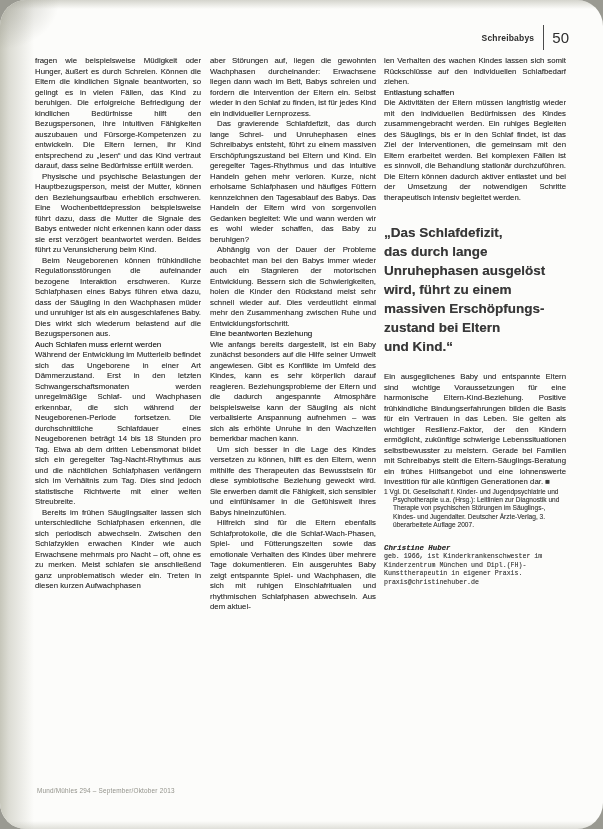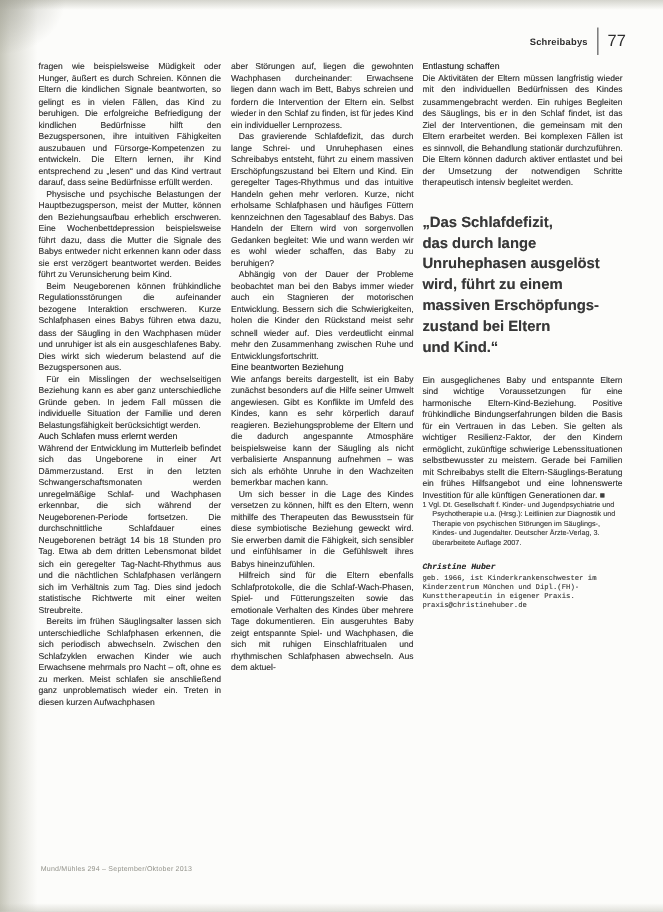--- a/index.html
+++ b/index.html
@@ -1,19 +1,19 @@
 <!DOCTYPE html>
 <html lang="de"><head>
 <meta charset="utf-8">
 <style>
   html,body{margin:0;padding:0;background:#9a9a92;}
   .scan{
     position:relative;width:603px;height:829px;margin:0 auto;
     background:#fcfcfa;overflow:hidden;
-    font-family:"Liberation Sans",sans-serif;color:#3d3d3d;
+    font-family:"Liberation Sans",sans-serif;color:#3d3d3d;border-radius:26px;
   }
   
   .edge-left{position:absolute;top:0;bottom:0;left:0;width:34px;
     background:linear-gradient(to right,#c6c6ba 0,#dcdcd4 9px,rgba(222,222,216,0) 100%);}
   .edge-top{position:absolute;top:0;left:0;right:0;height:9px;
     background:linear-gradient(to bottom,rgba(180,180,168,.55),rgba(180,180,168,0));}
   .edge-bottom{position:absolute;bottom:0;left:0;right:0;height:8px;
     background:linear-gradient(to top,rgba(180,180,168,.4),rgba(180,180,168,0));}
   .edge-corner{position:absolute;top:0;left:0;width:60px;height:50px;
     background:radial-gradient(ellipse at top left,rgba(150,150,138,.55),rgba(150,150,138,0) 70%);}
@@ -54,44 +54,44 @@
 <div class="scan">
 
   <div class="edge-left"></div>
   <div class="edge-top"></div>
   <div class="edge-bottom"></div>
   <div class="edge-corner"></div>
 
   <div class="page-header">
     <span class="section-label">Schreibabys</span>
     <span class="header-divider"></span>
-    <span class="page-number">77</span>
+    <span class="page-number">50</span>
   </div>
 
   <div class="col col-1">
     <p>fragen wie beispielsweise Müdigkeit oder Hunger, äußert es durch Schreien. Können die Eltern die kindlichen Signale beantworten, so gelingt es in vielen Fällen, das Kind zu beruhigen. Die erfolgreiche Befriedigung der kindlichen Bedürfnisse hilft den Bezugspersonen, ihre intuitiven Fähigkeiten auszubauen und Fürsorge-Kompetenzen zu entwickeln. Die Eltern lernen, ihr Kind entsprechend zu „lesen“ und das Kind vertraut darauf, dass seine Bedürfnisse erfüllt werden.</p>
     <p class="ind">Physische und psychische Belastungen der Hauptbezugsperson, meist der Mutter, können den Beziehungsaufbau erheblich erschweren. Eine Wochenbettdepression beispielsweise führt dazu, dass die Mutter die Signale des Babys entweder nicht erkennen kann oder dass sie erst verzögert beantwortet werden. Beides führt zu Verunsicherung beim Kind.</p>
     <p class="ind">Beim Neugeborenen können frühkindliche Regulationsstörungen die aufeinander bezogene Interaktion erschweren. Kurze Schlafphasen eines Babys führen etwa dazu, dass der Säugling in den Wachphasen müder und unruhiger ist als ein ausgeschlafenes Baby. Dies wirkt sich wiederum belastend auf die Bezugspersonen aus.</p>
-    <p class="ind">Für ein Misslingen der wechselseitigen Beziehung kann es aber ganz unterschiedliche Gründe geben. In jedem Fall müssen die individuelle Situation der Familie und deren Belastungsfähigkeit berücksichtigt werden.</p>
     <p class="subheading">Auch Schlafen muss erlernt werden</p>
     <p>Während der Entwicklung im Mutterleib befindet sich das Ungeborene in einer Art Dämmerzustand. Erst in den letzten Schwangerschaftsmonaten werden unregelmäßige Schlaf- und Wachphasen erkennbar, die sich während der Neugeborenen-Periode fortsetzen. Die durchschnittliche Schlafdauer eines Neugeborenen beträgt 14 bis 18 Stunden pro Tag. Etwa ab dem dritten Lebensmonat bildet sich ein geregelter Tag-Nacht-Rhythmus aus und die nächtlichen Schlafphasen verlängern sich im Verhältnis zum Tag. Dies sind jedoch statistische Richtwerte mit einer weiten Streubreite.</p>
     <p class="ind">Bereits im frühen Säuglingsalter lassen sich unterschiedliche Schlafphasen erkennen, die sich periodisch abwechseln. Zwischen den Schlafzyklen erwachen Kinder wie auch Erwachsene mehrmals pro Nacht – oft, ohne es zu merken. Meist schlafen sie anschließend ganz unproblematisch wieder ein. Treten in diesen kurzen Aufwachphasen</p>
   </div>
 
   <div class="col col-2">
     <p>aber Störungen auf, liegen die gewohnten Wachphasen durcheinander: Erwachsene liegen dann wach im Bett, Babys schreien und fordern die Intervention der Eltern ein. Selbst wieder in den Schlaf zu finden, ist für jedes Kind ein individueller Lernprozess.</p>
     <p class="ind">Das gravierende Schlafdefizit, das durch lange Schrei- und Unruhephasen eines Schreibabys entsteht, führt zu einem massiven Erschöpfungszustand bei Eltern und Kind. Ein geregelter Tages-Rhythmus und das intuitive Handeln gehen mehr verloren. Kurze, nicht erholsame Schlafphasen und häufiges Füttern kennzeichnen den Tagesablauf des Babys. Das Handeln der Eltern wird von sorgenvollen Gedanken begleitet: Wie und wann werden wir es wohl wieder schaffen, das Baby zu beruhigen?</p>
     <p class="ind">Abhängig von der Dauer der Probleme beobachtet man bei den Babys immer wieder auch ein Stagnieren der motorischen Entwicklung. Bessern sich die Schwierigkeiten, holen die Kinder den Rückstand meist sehr schnell wieder auf. Dies verdeutlicht einmal mehr den Zusammenhang zwischen Ruhe und Entwicklungsfortschritt.</p>
     <p class="subheading">Eine beantworten Beziehung</p>
     <p>Wie anfangs bereits dargestellt, ist ein Baby zunächst besonders auf die Hilfe seiner Umwelt angewiesen. Gibt es Konflikte im Umfeld des Kindes, kann es sehr körperlich darauf reagieren. Beziehungsprobleme der Eltern und die dadurch angespannte Atmosphäre beispielsweise kann der Säugling als nicht verbalisierte Anspannung aufnehmen – was sich als erhöhte Unruhe in den Wachzeiten bemerkbar machen kann.</p>
     <p class="ind">Um sich besser in die Lage des Kindes versetzen zu können, hilft es den Eltern, wenn mithilfe des Therapeuten das Bewusstsein für diese symbiotische Beziehung geweckt wird. Sie erwerben damit die Fähigkeit, sich sensibler und einfühlsamer in die Gefühlswelt ihres Babys hineinzufühlen.</p>
     <p class="ind">Hilfreich sind für die Eltern ebenfalls Schlafprotokolle, die die Schlaf-Wach-Phasen, Spiel- und Fütterungszeiten sowie das emotionale Verhalten des Kindes über mehrere Tage dokumentieren. Ein ausgeruhtes Baby zeigt entspannte Spiel- und Wachphasen, die sich mit ruhigen Einschlafritualen und rhythmischen Schlafphasen abwechseln. Aus dem aktuel-</p>
   </div>
 
   <div class="col col-3">
+    <p>len Verhalten des wachen Kindes lassen sich somit Rückschlüsse auf den individuellen Schlafbedarf ziehen.</p>
     <p class="subheading">Entlastung schaffen</p>
     <p>Die Aktivitäten der Eltern müssen langfristig wieder mit den individuellen Bedürfnissen des Kindes zusammengebracht werden. Ein ruhiges Begleiten des Säuglings, bis er in den Schlaf findet, ist das Ziel der Interventionen, die gemeinsam mit den Eltern erarbeitet werden. Bei komplexen Fällen ist es sinnvoll, die Behandlung stationär durchzuführen. Die Eltern können dadurch aktiver entlastet und bei der Umsetzung der notwendigen Schritte therapeutisch intensiv begleitet werden.</p>
     <div class="pull-quote">„Das Schlafdefizit,
 das durch lange
 Unruhephasen ausgelöst
 wird, führt zu einem
 massiven Erschöpfungs-
 zustand bei Eltern
 und Kind.“</div>
     <p>Ein ausgeglichenes Baby und entspannte Eltern sind wichtige Voraussetzungen für eine harmonische Eltern-Kind-Beziehung. Positive frühkindliche Bindungserfahrungen bilden die Basis für ein Vertrauen in das Leben. Sie gelten als wichtiger Resilienz-Faktor, der den Kindern ermöglicht, zukünftige schwierige Lebenssituationen selbstbewusster zu meistern. Gerade bei Familien mit Schreibabys stellt die Eltern-Säuglings-Beratung ein frühes Hilfsangebot und eine lohnenswerte Investition für alle künftigen Generationen dar. ■</p>

